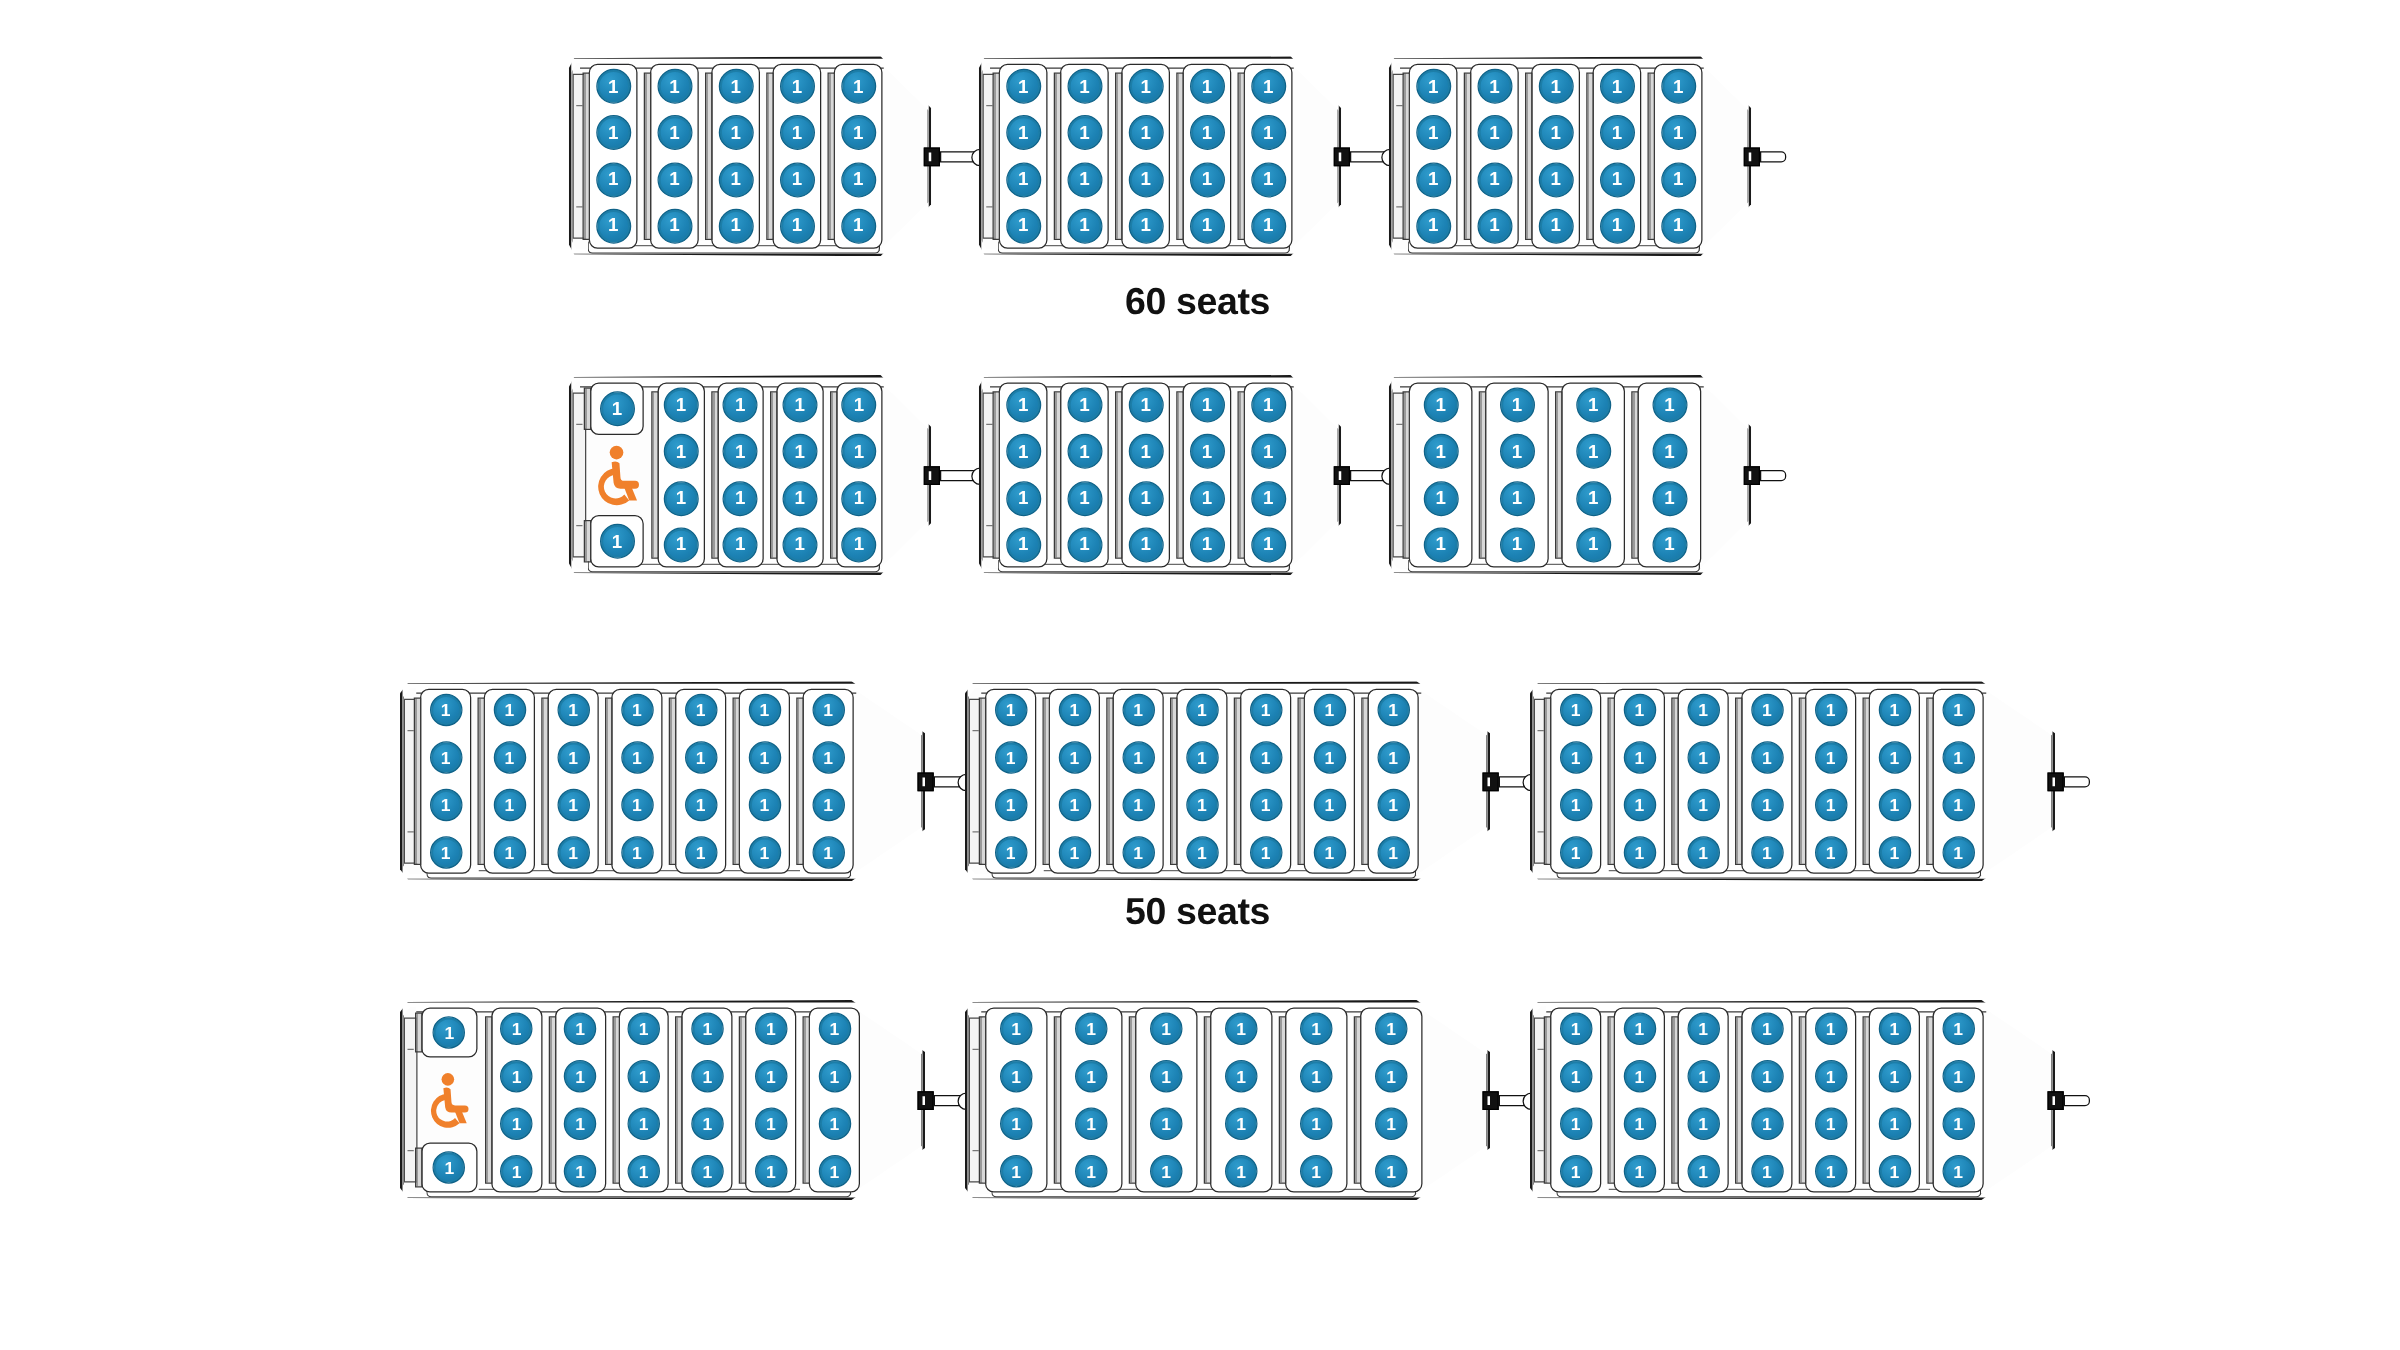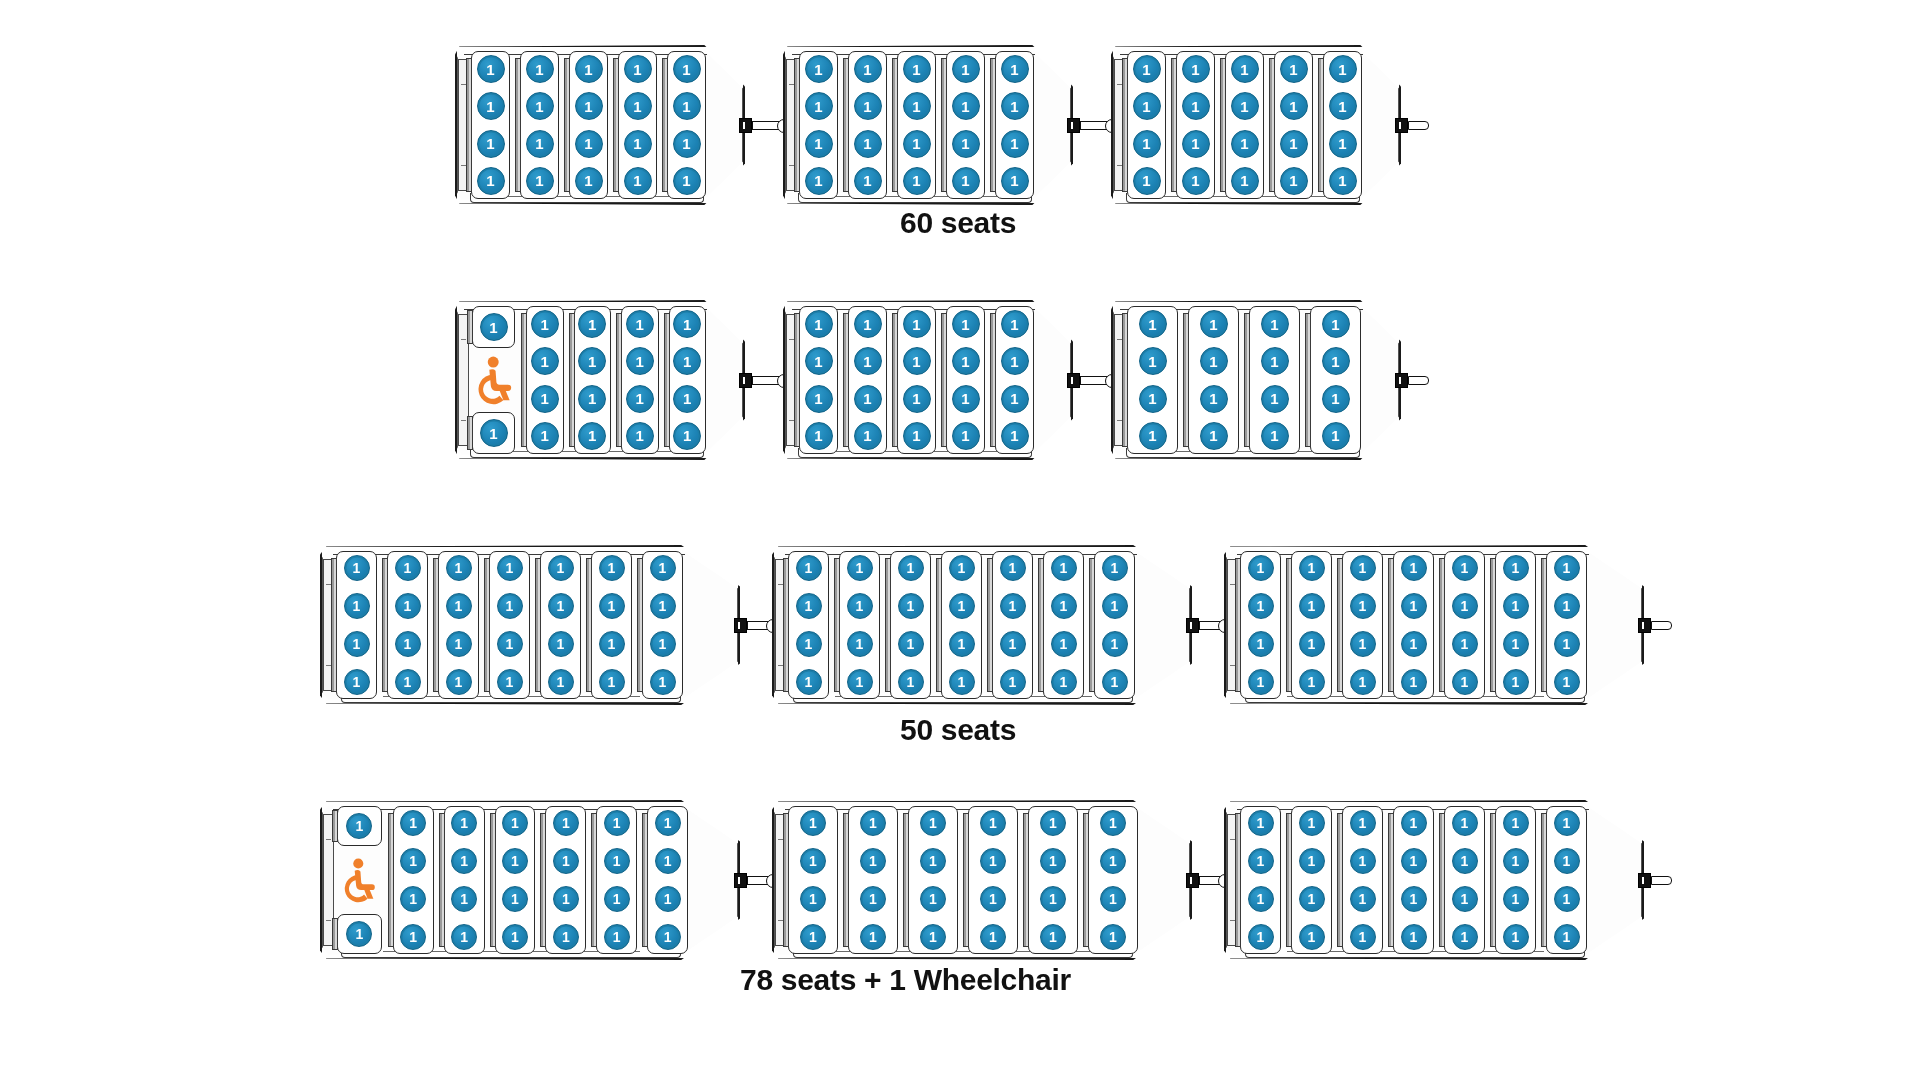--- a/index.html
+++ b/index.html
@@ -285,21 +285,21 @@
               <div class="seat" style="width: 26px; height: 26px; font-size: 15px;">1</div>
             </div>
           </div>
         </div>
         <div class="coupler tail" style="left: 1395px; top: 73px; width: 34px;">
           <div class="head"></div>
           <div class="bar"></div>
         </div>
       </div>
     </div>
-    <div class="caption" style="top: 206px; left: 900px; font-size: 30px;">60 seats</div>
+    <div class="caption" style="top: 225px; left: 900px; font-size: 30px;">60 seats</div>
     <div class="train-row" style="top: 300px; height: 160px;">
       <div class="train-inner">
         <div class="module" style="left: 455px; width: 290px; height: 160px;">
           <div class="body-shell"></div>
           <div class="body-inner"></div>
           <div class="roof-line"></div>
           <div class="skirt-line"></div>
           <div class="end-wall"></div>
           <div class="seat-area">
             <div class="wc-col" style="width: 45px; margin-right: 10px;">
@@ -772,14 +772,13 @@
               <div class="seat" style="width: 24px; height: 24px; font-size: 14px;">1</div>
             </div>
           </div>
         </div>
         <div class="coupler tail" style="left: 1638px; top: 73px; width: 34px;">
           <div class="head"></div>
           <div class="bar"></div>
         </div>
       </div>
     </div>
-    <div class="caption" style="top: 963px; left: 740px; font-size: 30px;">78 seats + 1 Wheelchair</div>
   </div>
 
 </body></html>

